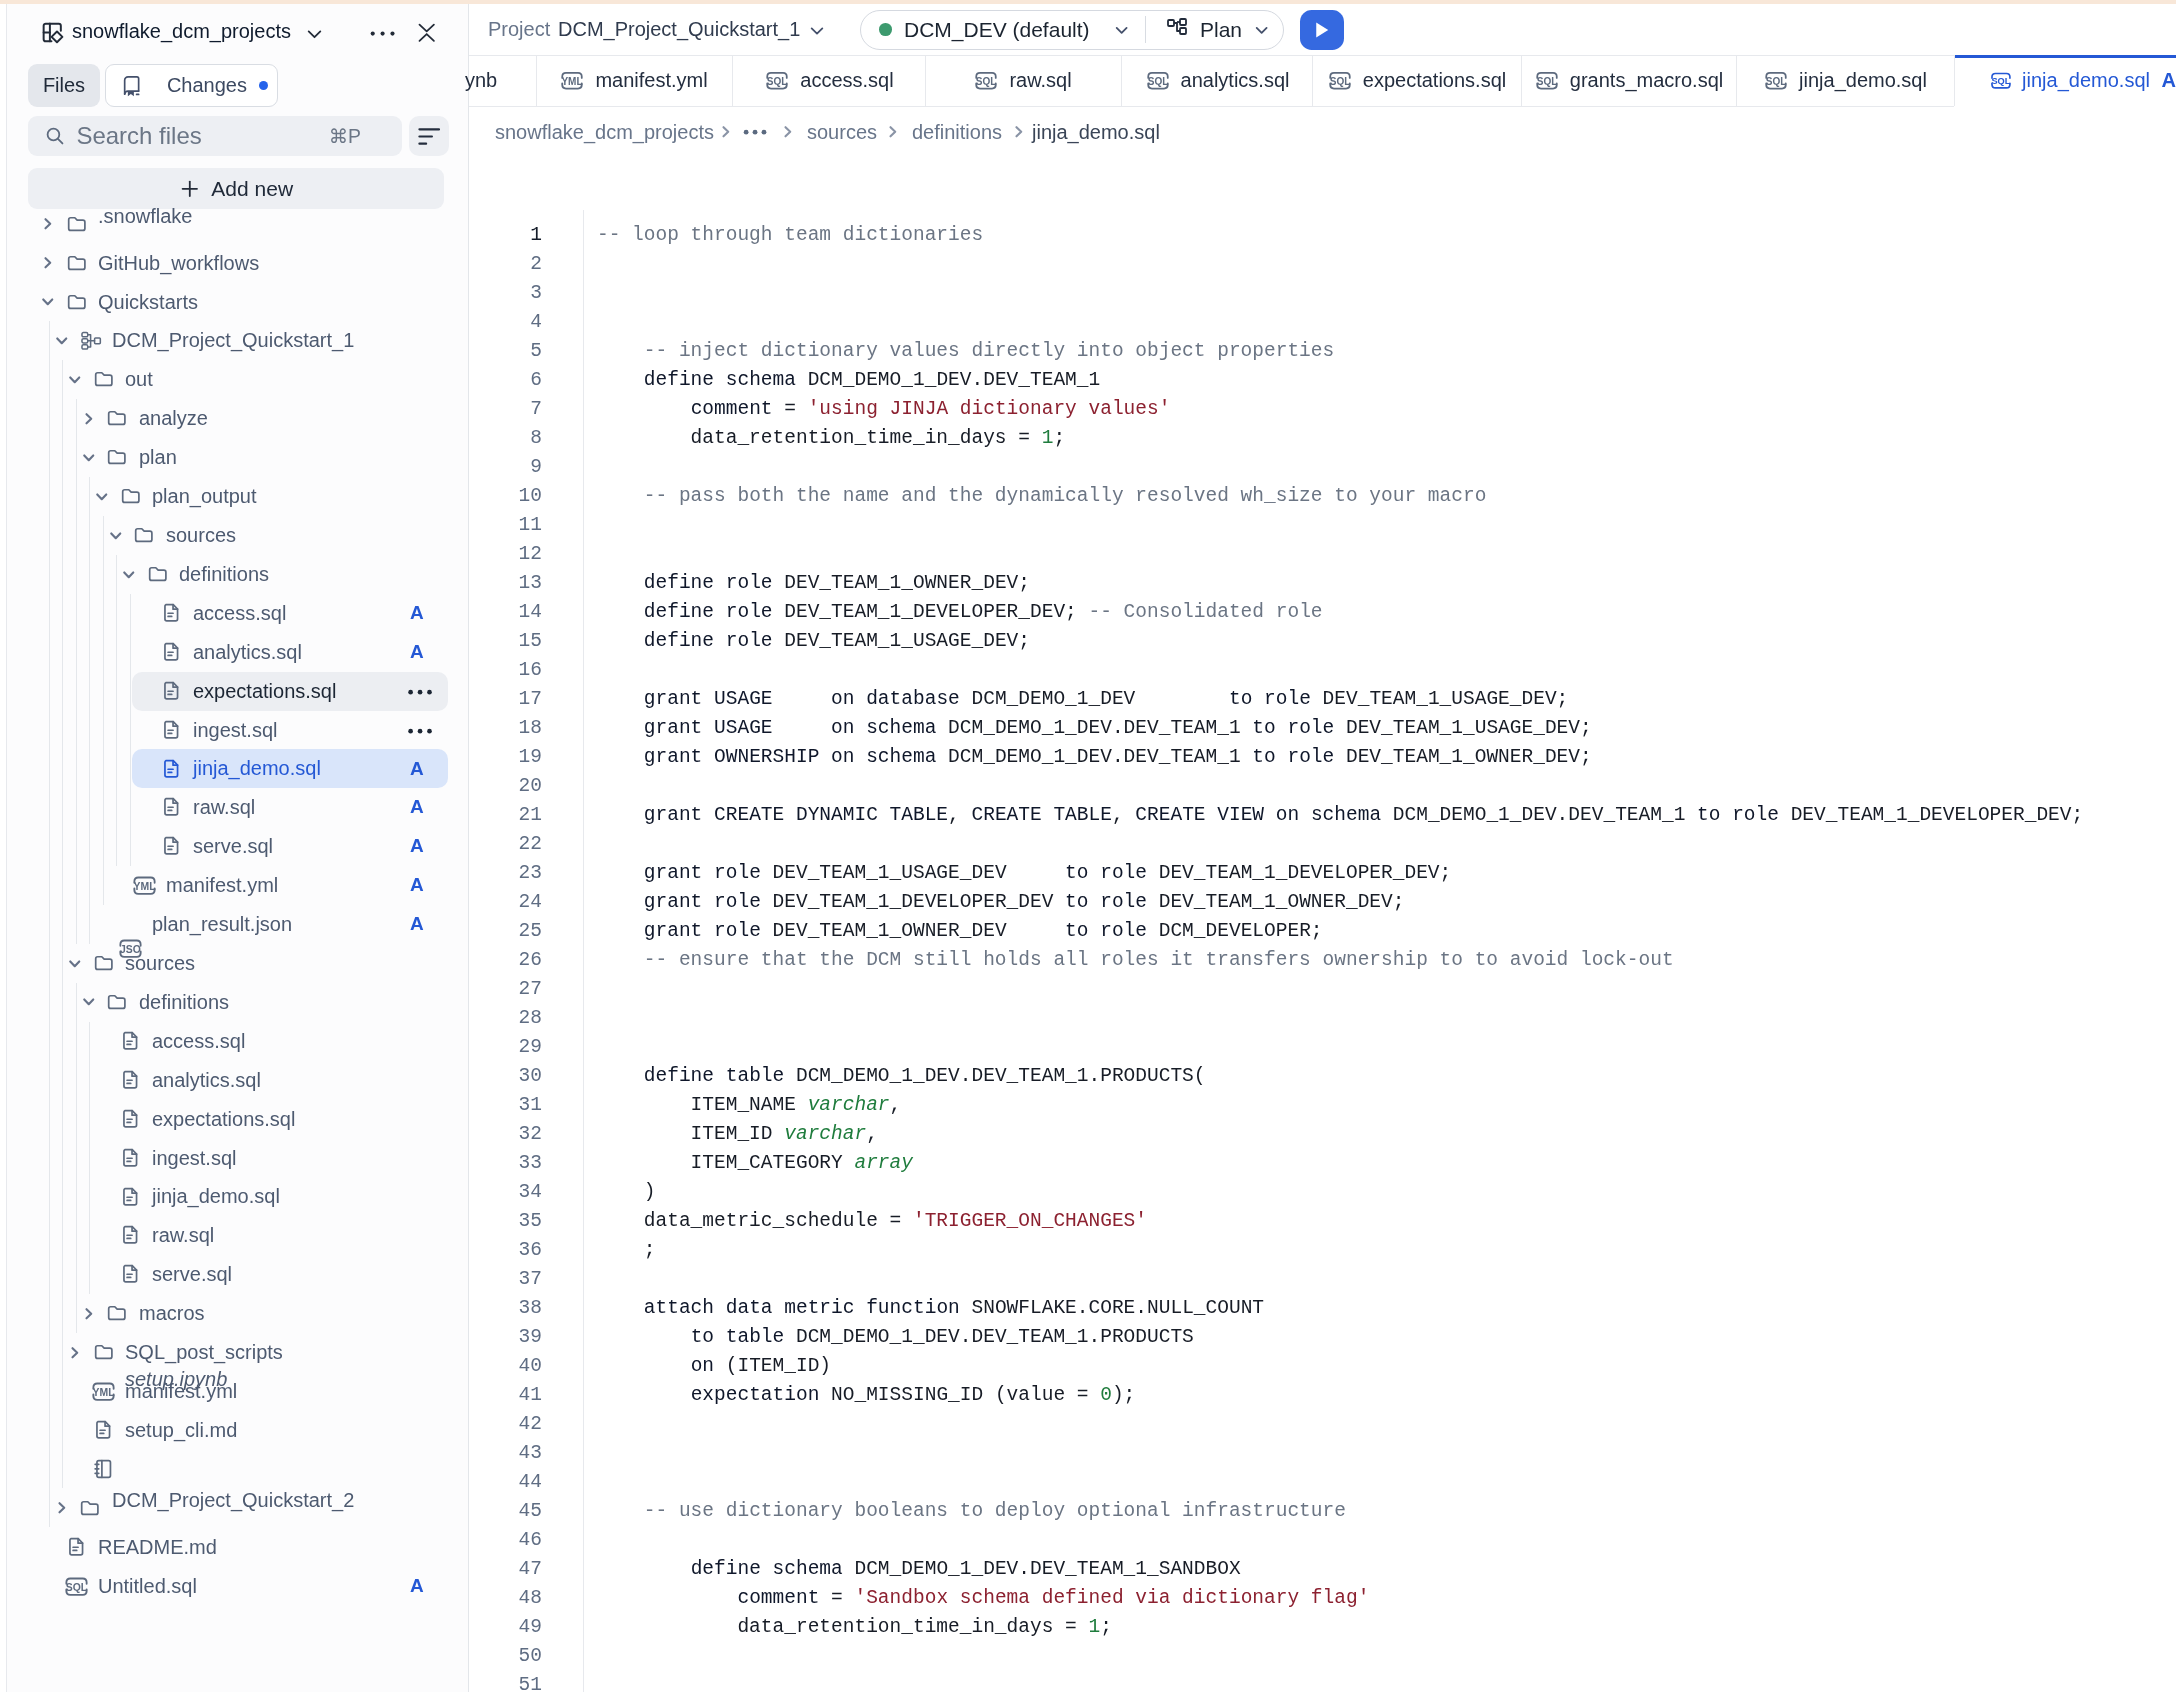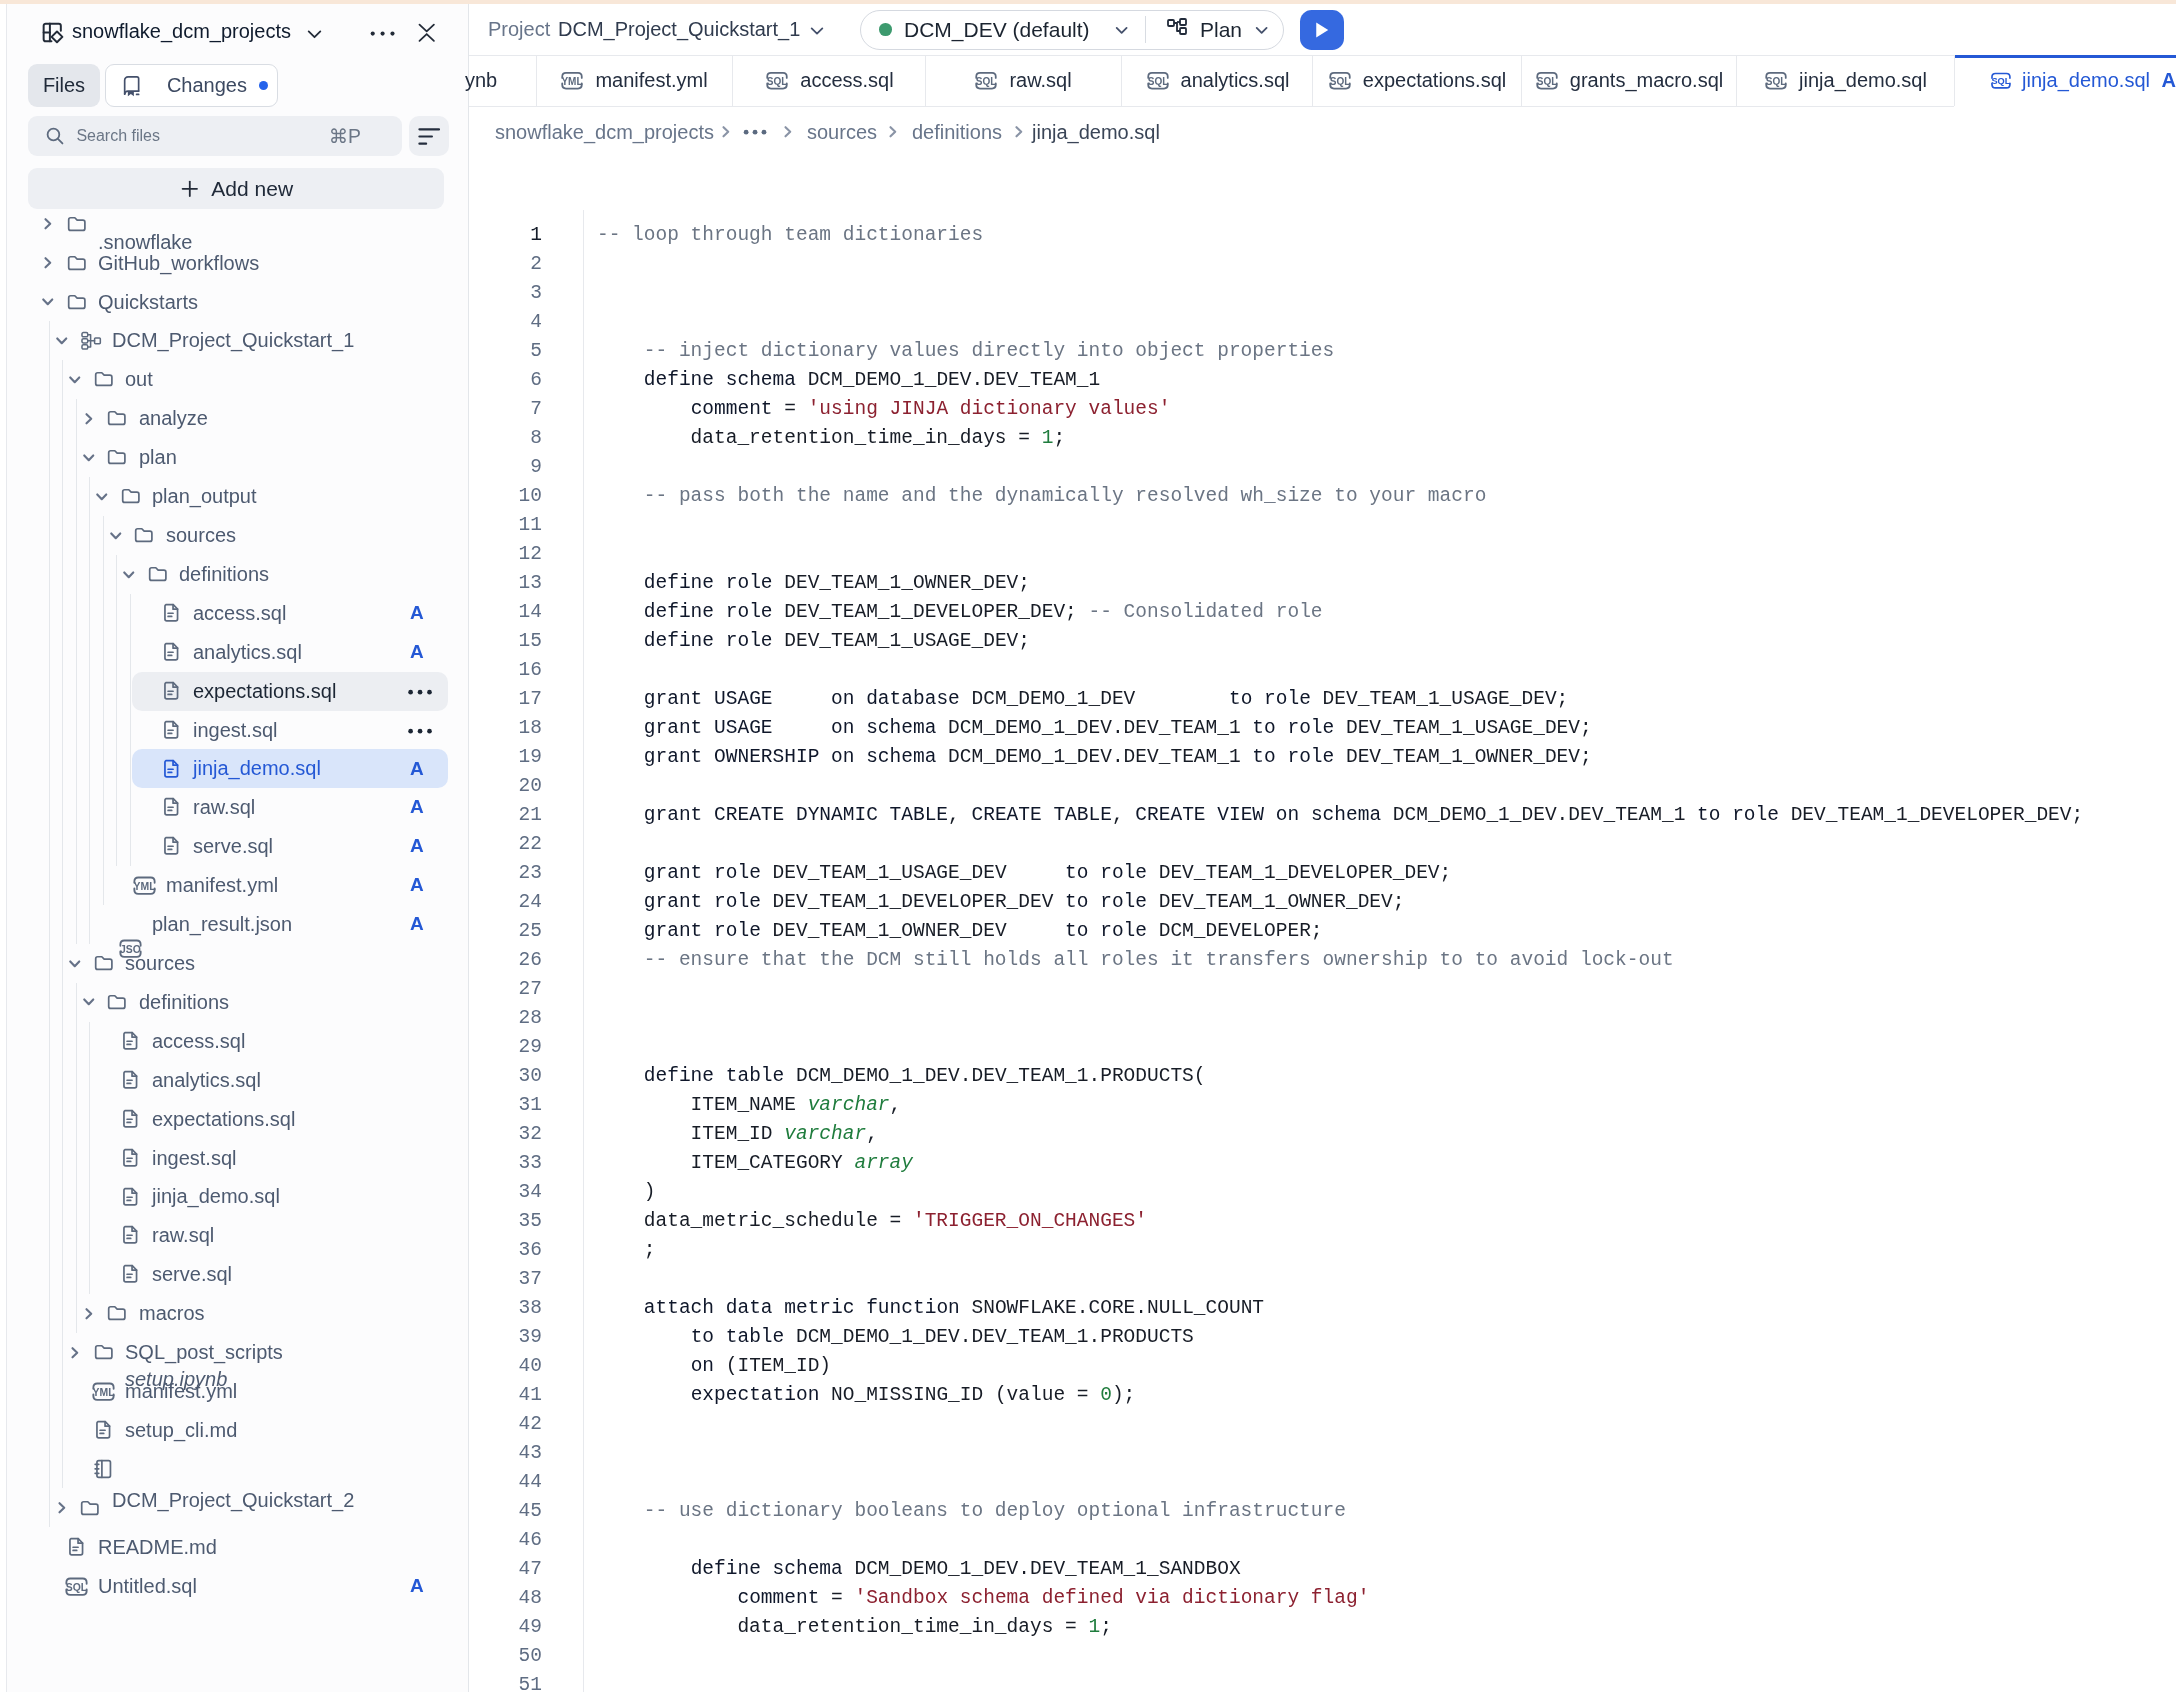--- a/index.html
+++ b/index.html
@@ -66,21 +66,21 @@
       <span style="margin-left:24px;font-size:20px;color:#3c4961;">Changes</span>
       <span style="width:9px;height:9px;border-radius:50%;background:#2563eb;margin-left:11.7px;"></span>
     </div>
 <div class="abs" style="left:28px;top:116px;width:374px;height:40px;background:#edeff3;border-radius:9px;display:flex;align-items:center;">
       <span style="margin-left:16px;">
         <svg width="21.6" height="21.6" viewBox="0 0 24 24" style="stroke:#5d6a7e;fill:none;stroke-width:2;stroke-linecap:round;">
           <circle cx="10.5" cy="10.5" r="6.5"></circle>
           <path d="M15.5 15.5 L20.5 20.5"></path>
         </svg>
       </span>
-      <span style="margin-left:10.8px;font-size:16px;color:#6b7686;">Search files</span>
+      <span style="margin-left:10.8px;font-size:24px;color:#6b7686;">Search files</span>
       <span style="margin-left:auto;margin-right:41px;font-size:19.4px;color:#6b7686;">⌘P</span>
     </div>
 <div class="abs" style="left:409px;top:116px;width:40px;height:40px;background:#edeff3;border-radius:10px;display:flex;align-items:center;justify-content:center;">
       <svg width="22.5" height="17" viewBox="0 0 25 19" style="stroke:#252e3e;fill:none;stroke-width:2.4;stroke-linecap:round;">
         <path d="M1.5 1.5 h22"></path>
         <path d="M1.5 9.5 h14"></path>
         <path d="M1.5 17.5 h7.5"></path>
       </svg>
     </div>
 <div class="abs" style="left:28px;top:168px;width:416px;height:41px;background:#edeff3;border-radius:9px;display:flex;align-items:center;justify-content:center;">
@@ -102,21 +102,21 @@
 <div class="abs" style="left:41px;top:217px;">
       <svg width="13.5" height="13.5" viewBox="0 0 12 12" style="stroke:#667288;fill:none;stroke-width:1.9;stroke-linecap:round;stroke-linejoin:round;">
         <path d="M4 2 l4.2 4 L4 10"></path>
       </svg>
     </div>
 <div class="abs" style="left:66px;top:213px;">
       <svg width="21.6" height="21.6" viewBox="0 0 24 24" style="stroke:#5d6a7e;fill:none;stroke-width:1.9;stroke-linejoin:round;stroke-linecap:round;">
         <path d="M3 7.5 a2.2 2.2 0 0 1 2.2-2.2 h4.6 l2.6 2.7 h6.4 a2.2 2.2 0 0 1 2.2 2.2 v7 a2.2 2.2 0 0 1 -2.2 2.2 H5.2 a2.2 2.2 0 0 1 -2.2-2.2 Z"></path>
       </svg>
     </div>
-<div class="abs" style="left:98px;top:215px;height:39px;display:flex;align-items:flex-end;">
+<div class="abs" style="left:98px;top:205px;height:39px;display:flex;align-items:flex-start;">
       <span class="tname" style="color:#4d5a70">.snowflake</span>
     </div>
 <div class="abs" style="left:41px;top:256px;">
       <svg width="13.5" height="13.5" viewBox="0 0 12 12" style="stroke:#667288;fill:none;stroke-width:1.9;stroke-linecap:round;stroke-linejoin:round;">
         <path d="M4 2 l4.2 4 L4 10"></path>
       </svg>
     </div>
 <div class="abs" style="left:66px;top:252px;">
       <svg width="21.6" height="21.6" viewBox="0 0 24 24" style="stroke:#5d6a7e;fill:none;stroke-width:1.9;stroke-linejoin:round;stroke-linecap:round;">
         <path d="M3 7.5 a2.2 2.2 0 0 1 2.2-2.2 h4.6 l2.6 2.7 h6.4 a2.2 2.2 0 0 1 2.2 2.2 v7 a2.2 2.2 0 0 1 -2.2 2.2 H5.2 a2.2 2.2 0 0 1 -2.2-2.2 Z"></path>

